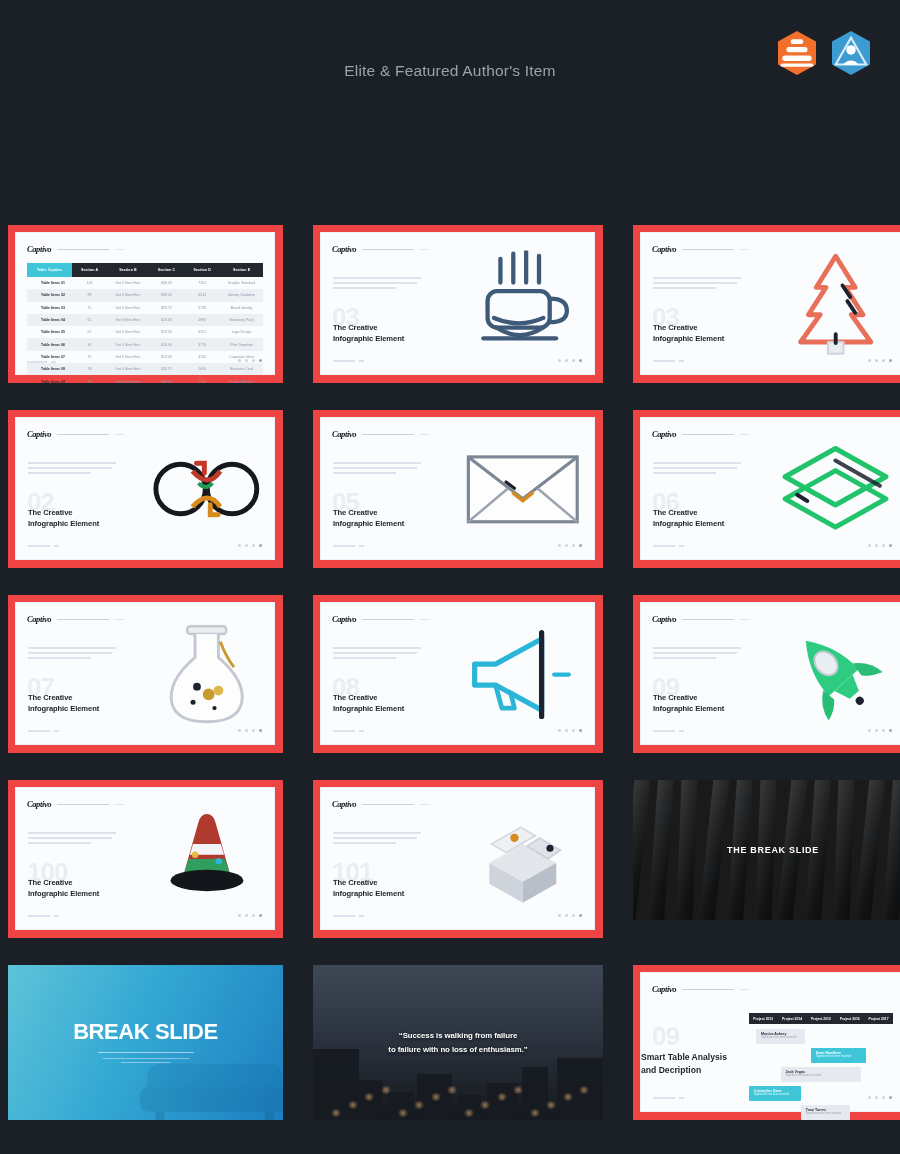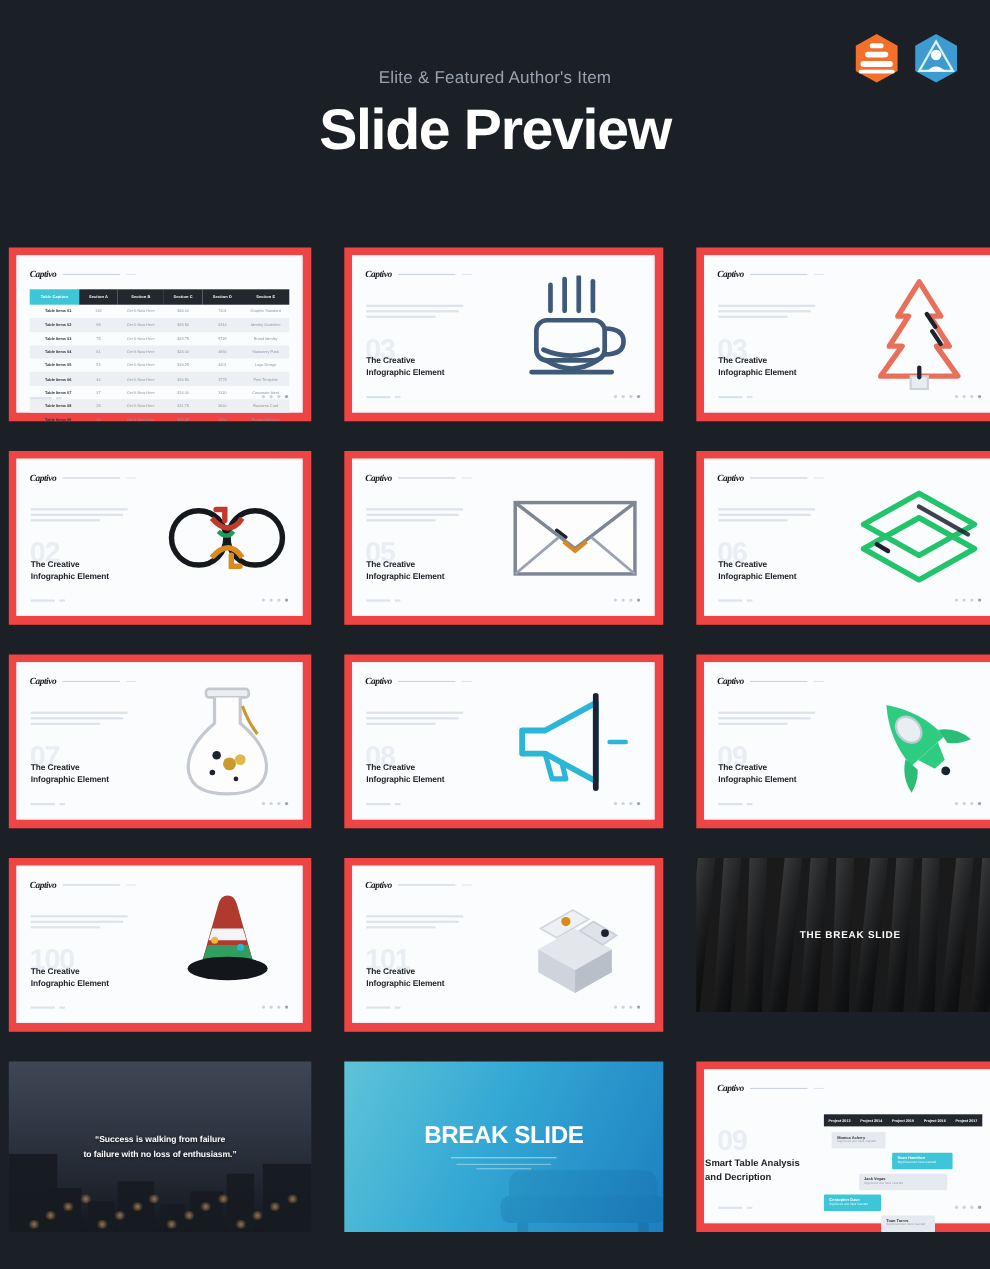--- a/index.html
+++ b/index.html
@@ -174,21 +174,20 @@
       <svg class="glyph" width="22" height="22" viewBox="0 0 22 22">
         <path d="M11 3 L19 17 L3 17 Z" fill="none" stroke="#d7eefb" stroke-width="1.1"></path>
         <circle cx="11" cy="9.4" r="2.5" fill="#fff"></circle>
         <path d="M6.6 17.2 q4.4 -4.6 8.8 0 Z" fill="#fff"></path>
       </svg>
     </div>
   </div>
 
   <div class="header">
     <div class="subtitle">Elite &amp; Featured Author's Item</div>
-    <div class="title">Slide Preview</div>
   </div>
 
   <div class="grid">
 
     <div class="cell">
       <div class="slide r1">
         <div class="inner">
           <div class="logo">
             <span class="logo-mark">Captivo</span>
             <span class="logo-rule"></span>
@@ -733,20 +732,39 @@
             <span style="left: 63.1%; transform: skewX(-4deg);"></span>
             <span style="left: 72.4%; transform: skewX(-2deg);"></span>
             <span style="left: 81.7%; transform: skewX(-6deg);"></span>
             <span style="left: 91%; transform: skewX(-4deg);"></span>
           </div>
         <div class="dark-label">THE BREAK SLIDE</div>
       </div>
     </div>
 
     <div class="cell">
+      <div class="blue-slide">
+        <div class="sofa">
+          <svg viewBox="0 0 160 100">
+            <path d="M10 46 q0 -14 14 -14 l112 0 q14 0 14 14 l0 30 l-140 0 Z" fill="#0d5e95"></path>
+            <rect x="2" y="56" width="156" height="26" rx="9" fill="#0a4f80"></rect>
+            <rect x="18" y="82" width="10" height="12" fill="#093f67"></rect>
+            <rect x="132" y="82" width="10" height="12" fill="#093f67"></rect>
+          </svg>
+        </div>
+        <div class="blue-title">BREAK SLIDE</div>
+        <div class="blue-rule"></div>
+        <div class="blue-sub">
+            <i></i>
+            <i></i>
+          </div>
+      </div>
+    </div>
+
+    <div class="cell">
       <div class="quote-slide">
         <div class="city" id="city">
             <div class="blk" style="left: 0%; width: 16%; height: 46%;"></div>
             <div class="blk" style="left: 14%; width: 10%; height: 26%;"></div>
             <div class="blk" style="left: 26%; width: 9%; height: 18%;"></div>
             <div class="blk" style="left: 36%; width: 12%; height: 30%;"></div>
             <div class="blk" style="left: 50%; width: 8%; height: 16%;"></div>
             <div class="blk" style="left: 60%; width: 11%; height: 24%;"></div>
             <div class="blk" style="left: 72%; width: 9%; height: 34%;"></div>
             <div class="blk" style="left: 84%; width: 16%; height: 40%;"></div>
@@ -768,39 +786,20 @@
             <div class="glow" style="left: 91.5%; bottom: 17%; width: 12px; height: 8px;"></div>
           </div>
         <div class="quote-txt">
           <div>“Success is walking from failure</div>
           <div>to failure with no loss of enthusiasm.”</div>
         </div>
       </div>
     </div>
 
     <div class="cell">
-      <div class="blue-slide">
-        <div class="sofa">
-          <svg viewBox="0 0 160 100">
-            <path d="M10 46 q0 -14 14 -14 l112 0 q14 0 14 14 l0 30 l-140 0 Z" fill="#0d5e95"></path>
-            <rect x="2" y="56" width="156" height="26" rx="9" fill="#0a4f80"></rect>
-            <rect x="18" y="82" width="10" height="12" fill="#093f67"></rect>
-            <rect x="132" y="82" width="10" height="12" fill="#093f67"></rect>
-          </svg>
-        </div>
-        <div class="blue-title">BREAK SLIDE</div>
-        <div class="blue-rule"></div>
-        <div class="blue-sub">
-            <i></i>
-            <i></i>
-          </div>
-      </div>
-    </div>
-
-    <div class="cell">
       <div class="slide" style="height:155px">
         <div class="inner">
           <div class="logo">
             <span class="logo-mark">Captivo</span>
             <span class="logo-rule"></span>
               <span class="logo-rule2"></span>
           </div>
           <div class="gantt-head" id="ghead">
               <div>Project 2013</div>
               <div>Project 2014</div>

